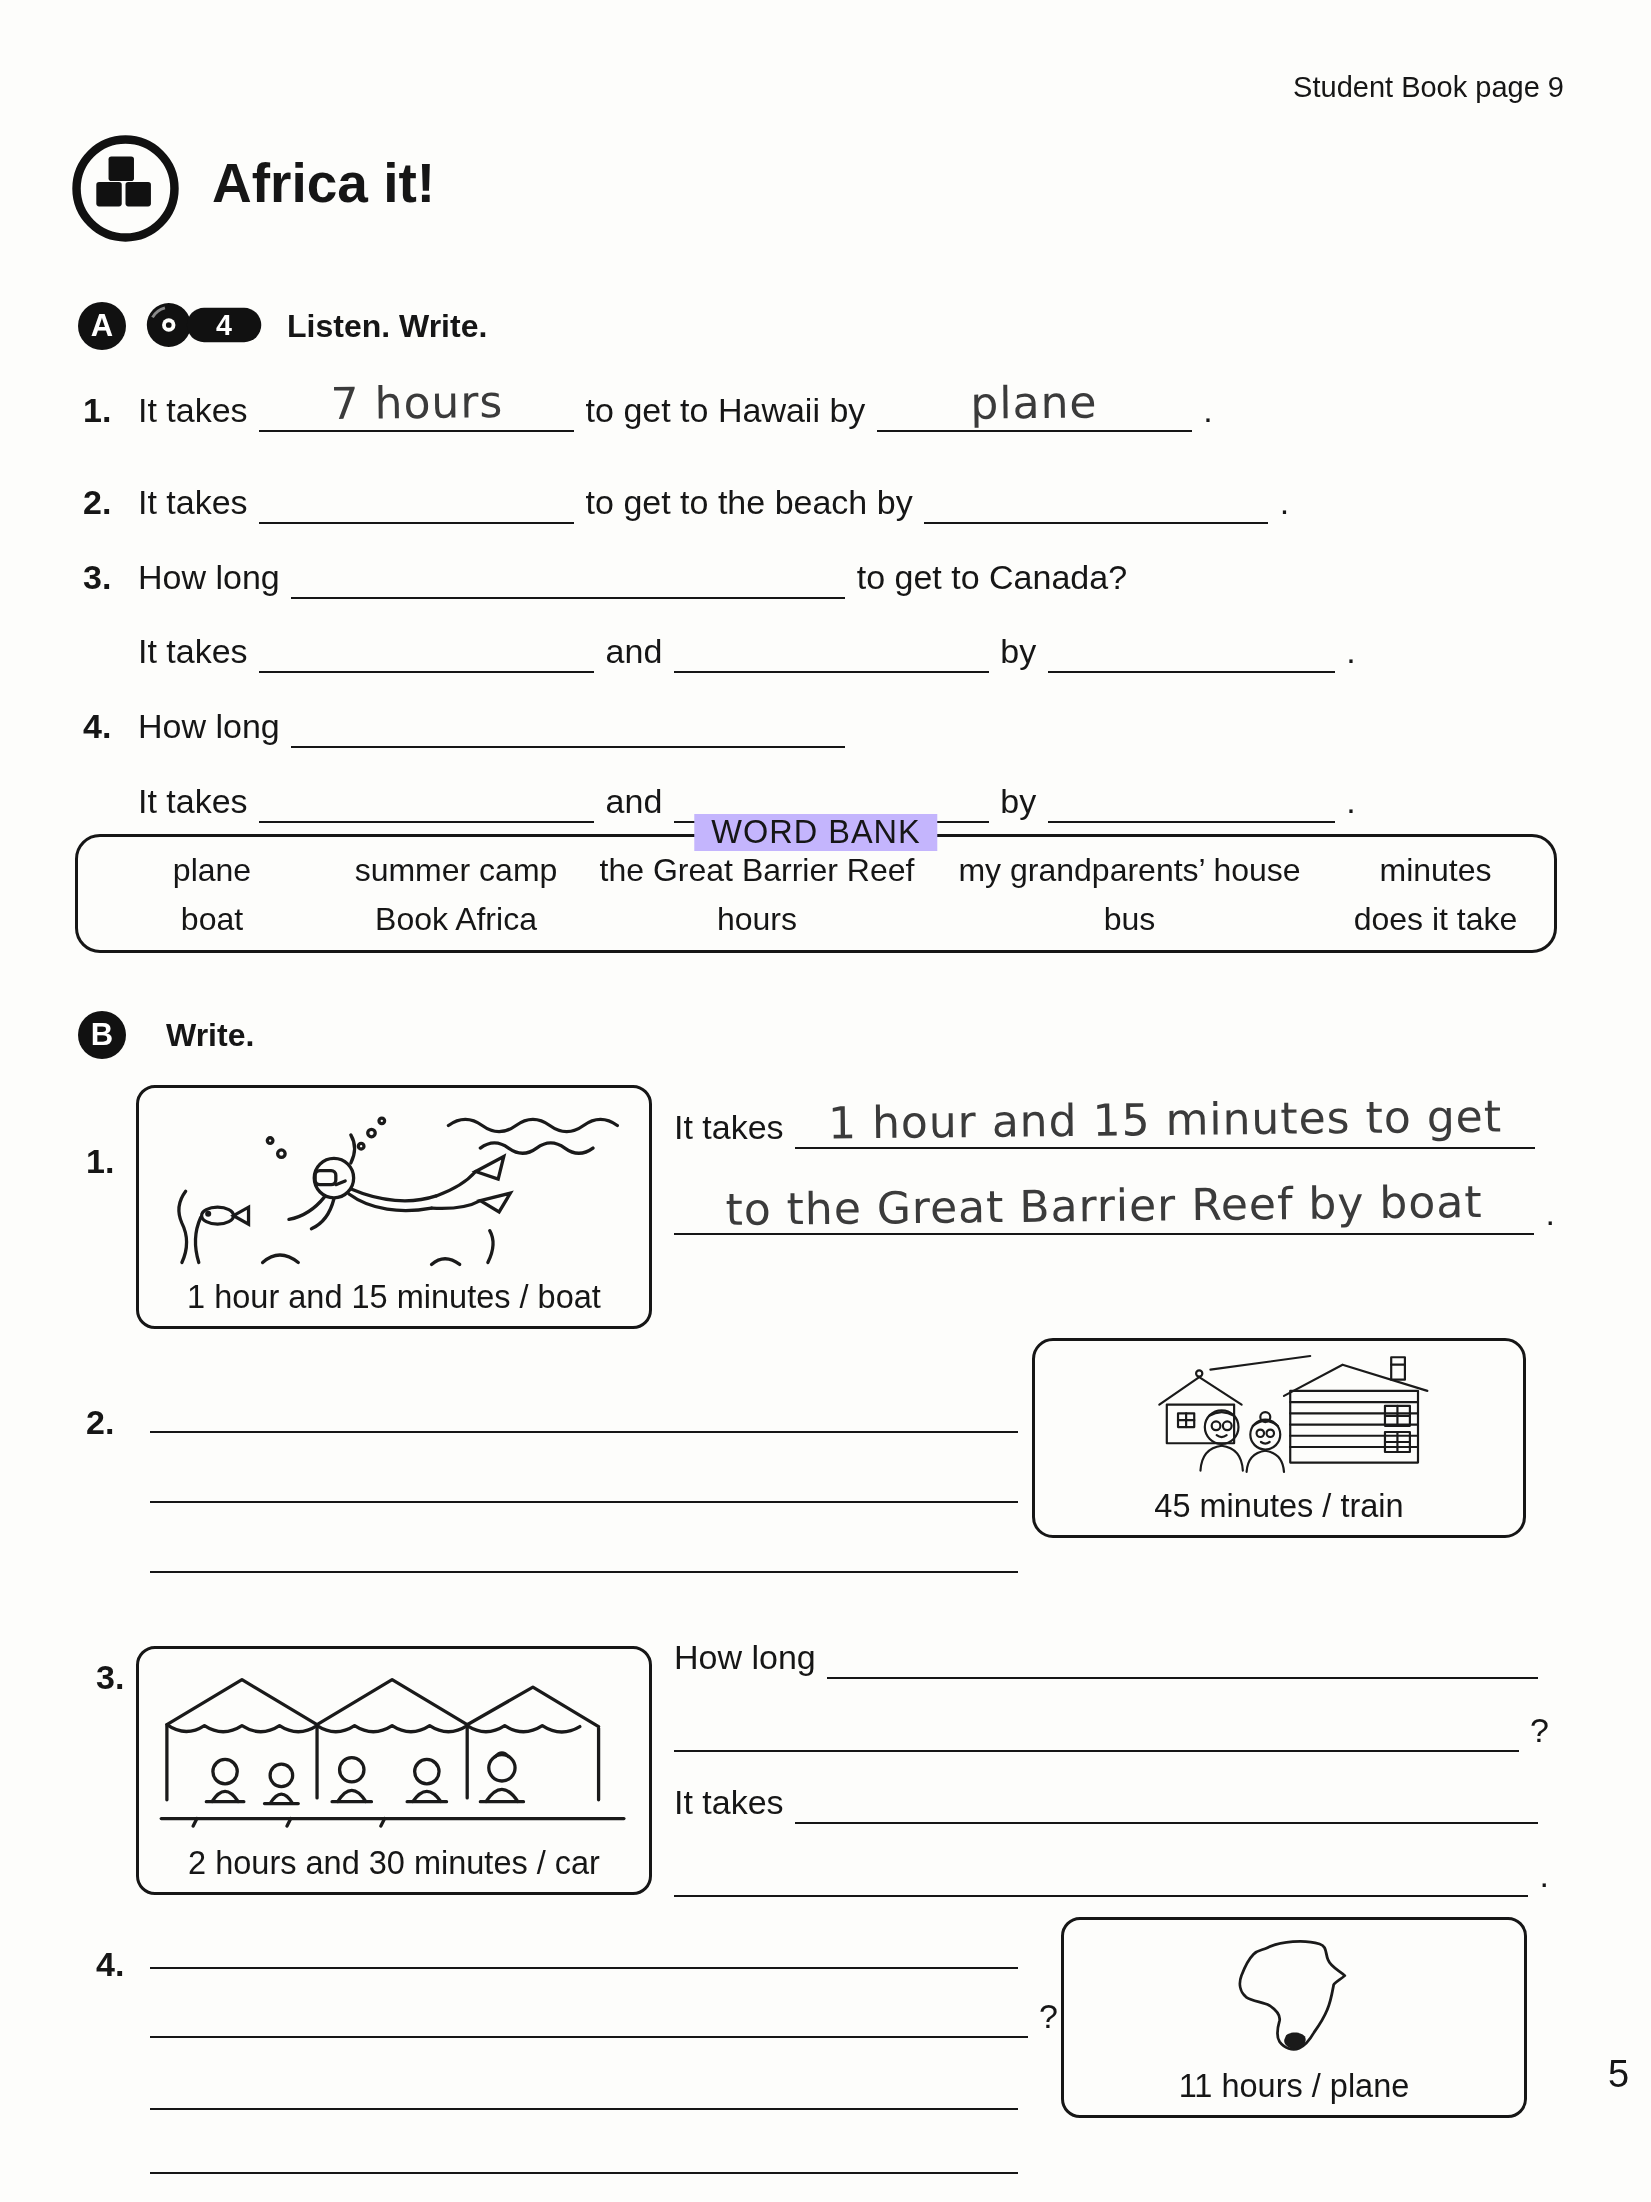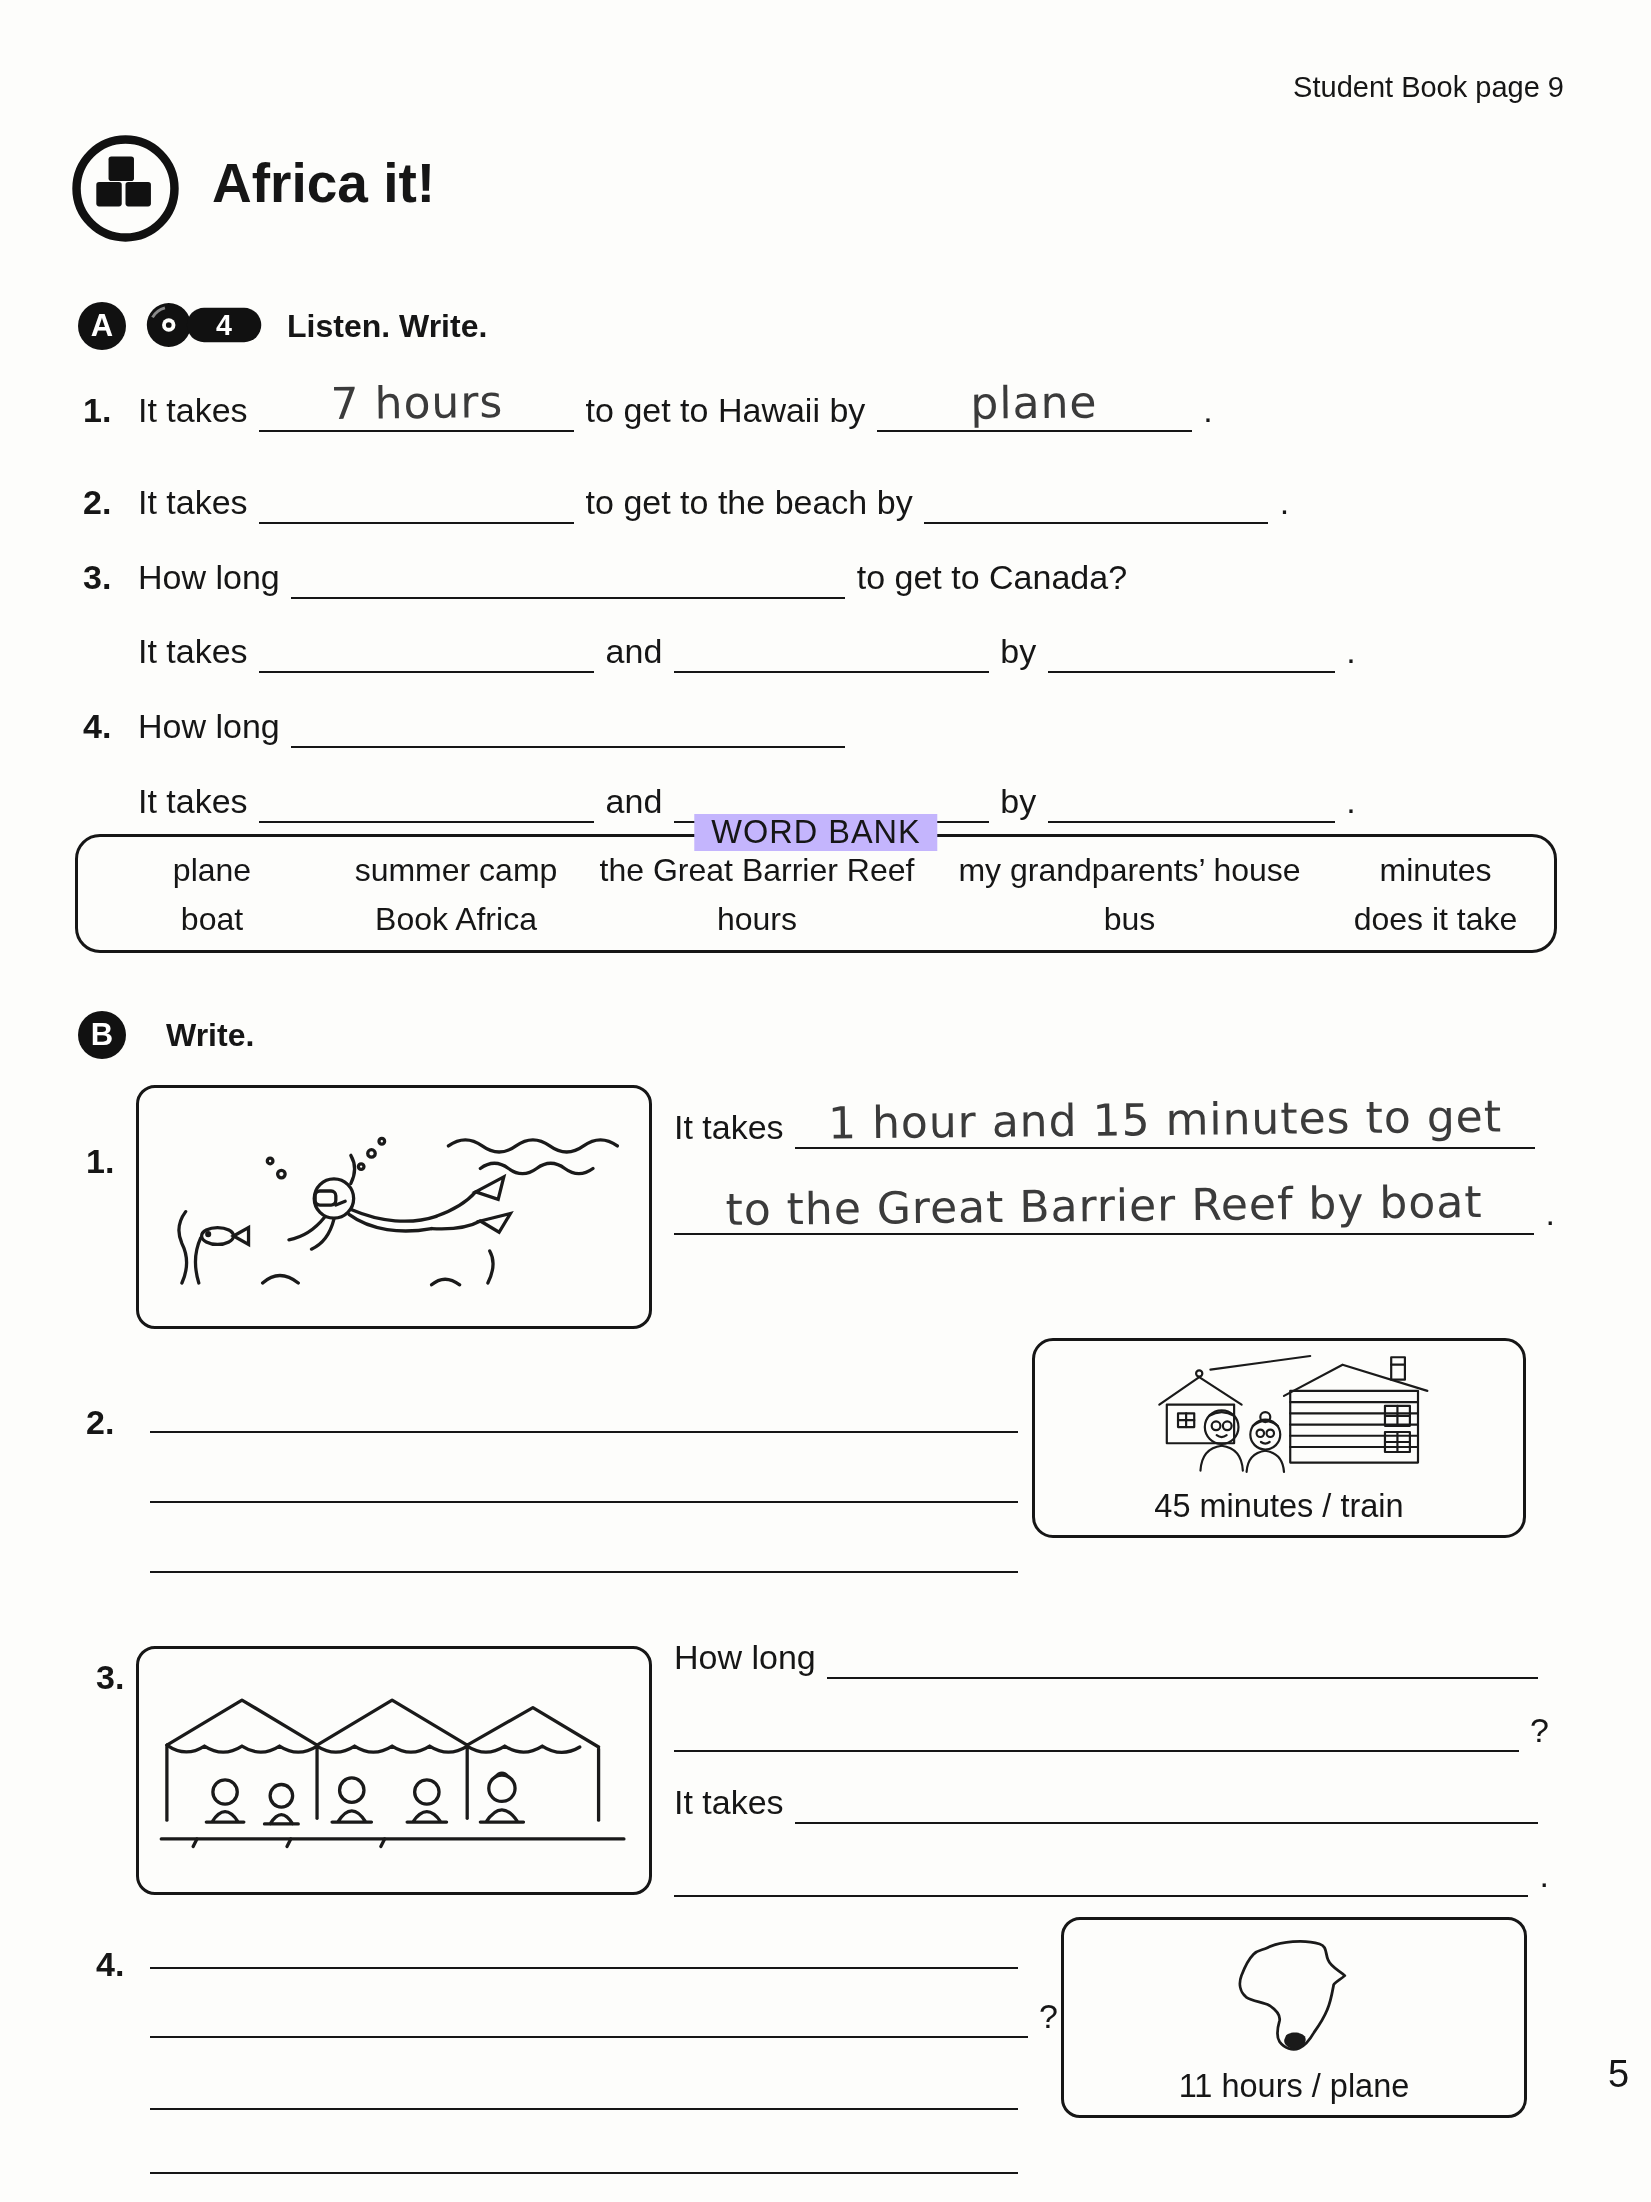--- a/index.html
+++ b/index.html
@@ -199,20 +199,21 @@
         <ellipse cx="72" cy="118" rx="17" ry="9"></ellipse>
         <path d="M89,118 l16,-9 v18 z"></path>
         <circle cx="62" cy="116" r="1.5" fill="#1a1a1a"></circle>
         <path d="M34,168 q10,-22 0,-42 q-8,-18 4,-34"></path>
         <path d="M52,168 q-8,-26 2,-48"></path>
         <path d="M120,168 q18,-16 38,0"></path>
         <path d="M300,170 q14,-12 30,0"></path>
         <path d="M360,168 q10,-20 2,-34"></path>
       </g>
     </svg>
+    <div class="caption">1 hour and 15 minutes / boat</div>
   </div>
   <div class="row" style="left:674px; top:1078px; width:872px; height:71px;">
     <span>It takes</span>
     <span class="blank grow">
       <span class="hand">1 hour and 15 minutes to get</span>
     </span>
   </div>
   <div class="row" style="left:674px; top:1164px; width:881px; height:71px;">
     <span class="blank grow" style="margin-left:0;">
       <span class="hand">to the Great Barrier Reef by boat</span>
@@ -287,20 +288,21 @@
           <path d="M200,152 q15,-24 30,0 M194,152 h42"></path>
         <circle cx="295" cy="120" r="13"></circle>
           <path d="M280,152 q15,-22 30,0 M274,152 h42"></path>
         <circle cx="375" cy="116" r="14"></circle>
           <path d="M358,152 q17,-26 34,0 M352,152 h46"></path>
         <path d="M368,104 q7,-8 14,0"></path>
         <line x1="12" y1="170" x2="505" y2="170"></line>
         <path d="M50,170 l-4,8 M150,170 l-4,8 M250,170 l-4,8"></path>
       </g>
     </svg>
+    <div class="caption">2 hours and 30 minutes / car</div>
   </div>
   <div class="row" style="left:674px; top:1625px; width:875px; height:54px;">
     <span>How long</span>
     <span class="blank grow"></span>
   </div>
   <div class="row" style="left:674px; top:1698px; width:875px; height:54px;">
     <span class="blank grow" style="margin-left:0;"></span>
     <span class="qmark">?</span>
   </div>
   <div class="row" style="left:674px; top:1770px; width:875px; height:54px;">

